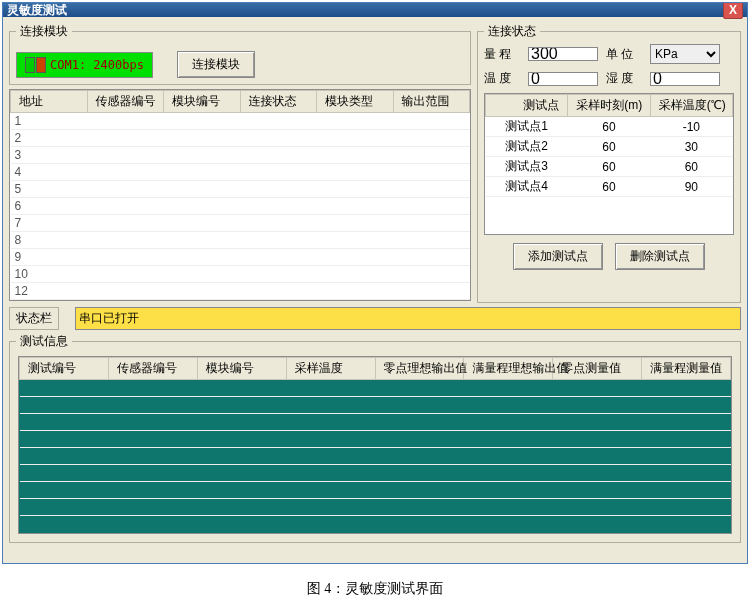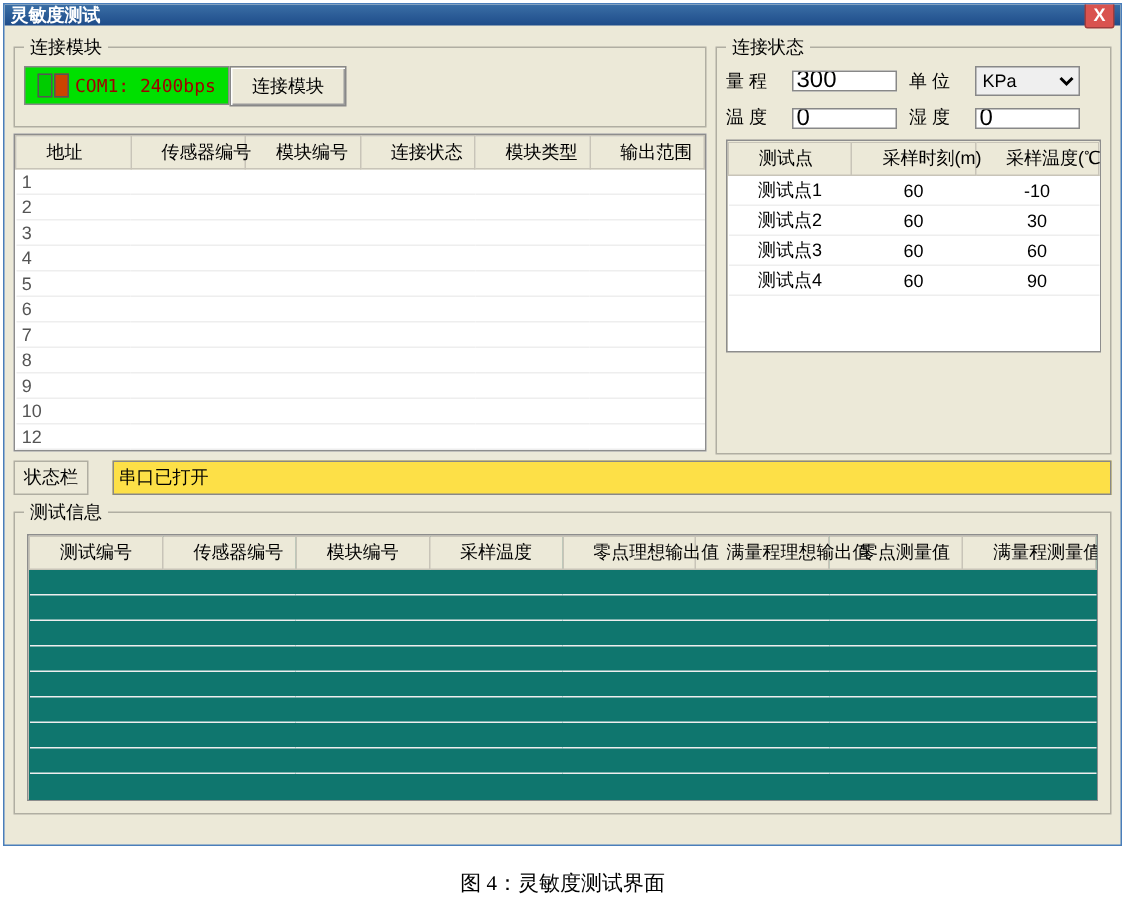--- a/index.html
+++ b/index.html
@@ -5,37 +5,37 @@
 body{margin:0;font-family:"Microsoft YaHei","SimSun",sans-serif;font-size:12px;background:#fff;color:#000}
 .window{width:744px;height:560px;border:1px solid #4a7ebb;background:#ece9d8;margin:2px auto;overflow:hidden}
 .titlebar{height:14px;background:linear-gradient(#3a6ea5,#1e4c8a);color:#fff;display:flex;align-items:center;justify-content:space-between;padding:0 4px;font-weight:bold;font-size:12px}
 .close-btn{width:18px;height:16px;background:#d9534f;border:1px solid #a03c3c;border-radius:2px;display:flex;align-items:center;justify-content:center;cursor:pointer;color:#fff;font-weight:bold}
 .body{padding:6px 6px 6px 6px;display:flex;flex-direction:column;gap:4px;height:532px;box-sizing:border-box}
 .row1{display:flex;gap:6px;height:280px}
 .col-left{flex:1;display:flex;flex-direction:column;gap:4px}
 .rb-stack{display:flex;flex-direction:column;gap:10px;padding:6px 2px}
 fieldset.gb{border:1px solid #b0aea2;padding:4px 6px 6px 6px;margin:0}
 fieldset.gb>legend{padding:0 4px;font-size:12px}
-.connect-row{display:flex;align-items:flex-start;gap:0;height:34px}
+.connect-row{display:flex;align-items:flex-end;gap:24px;height:34px}
 .port-badge{display:flex;align-items:center;gap:4px;background:#00e000;border:1px solid #888;padding:2px 8px;height:20px;color:#a00000;font-family:monospace}
 .port-icons{display:flex;gap:1px}
 .port-icons span{width:8px;height:14px;border:1px solid #555}
 .btn{background:#ece9d8;border:1px solid #888;box-shadow:1px 1px 0 #fff inset,-1px -1px 0 #999 inset;padding:4px 14px;cursor:pointer;font-size:12px}
 .btn.wide{width:90px;text-align:center}
 .btn.exit{border:2px solid #000}
 .list{border:1px solid #8d8d8d;background:#fff;height:210px;overflow:auto}
 table{border-collapse:collapse;width:100%;table-layout:fixed}
-th{background:#ece9d8;border:1px solid #c8c4b8;padding:2px 20px;font-weight:normal;text-align:left;font-size:12px;white-space:nowrap}
+th{background:#ece9d8;border:1px solid #c8c4b8;padding:2px 8px;font-weight:normal;text-align:left;font-size:12px;white-space:nowrap}
 td{border-bottom:1px solid #eee;padding:1px 4px;font-size:12px;white-space:nowrap}
 .rowcol{width:26px;color:#555}
 .rules-form{display:grid;grid-template-columns:36px 70px 36px 70px;gap:6px 8px;align-items:center;margin-bottom:6px}
 .rules-form input{width:100%;height:14px;border:1px solid #888;padding:0 2px;font-size:16px;box-sizing:border-box}
 .rules-form select{width:100%;height:20px;border:1px solid #888;font-size:12px}
 .rules-table{border:1px solid #8d8d8d;background:#fff;height:140px;overflow:auto}
-.rules-table th{text-align:left}
+.rules-table th{text-align:right}
 .rules-table td{text-align:center}
 .rules-btns{display:flex;justify-content:center;gap:12px;margin-top:8px}
 .status-row{display:flex;align-items:center;gap:16px;height:22px}
 .status-label{padding:2px 6px;border:1px solid #b0aea2}
 .status-bar{flex:1;background:#fde047;border:1px solid #888;padding:2px 3px;color:#000}
 .info-box{border:1px solid #b0aea2;flex:1;display:flex;flex-direction:column;min-height:0}
 .info-box>legend{padding:0 4px}
 .info-list{flex:1;background:#0f766e;border:1px solid #8d8d8d;overflow:auto;margin:2px}
 .caption{text-align:center;padding:14px 0 8px 0;font-size:14px;font-family:"SimSun",serif}
 </style>
@@ -210,20 +210,24 @@
                   <td>60</td>
                 </tr>
                 <tr>
                   <td>测试点4</td>
                   <td>60</td>
                   <td>90</td>
                 </tr>
               </tbody>
           </table>
         </div>
+        <div class="rules-btns">
+          <button class="btn">添加测试点</button>
+          <button class="btn">删除测试点</button>
+        </div>
       </fieldset>
 
     </div>
 
     <div class="status-row">
       <div class="status-label">状态栏</div>
       <div class="status-bar">
         <span>串口已打开</span>
       </div>
     </div>

